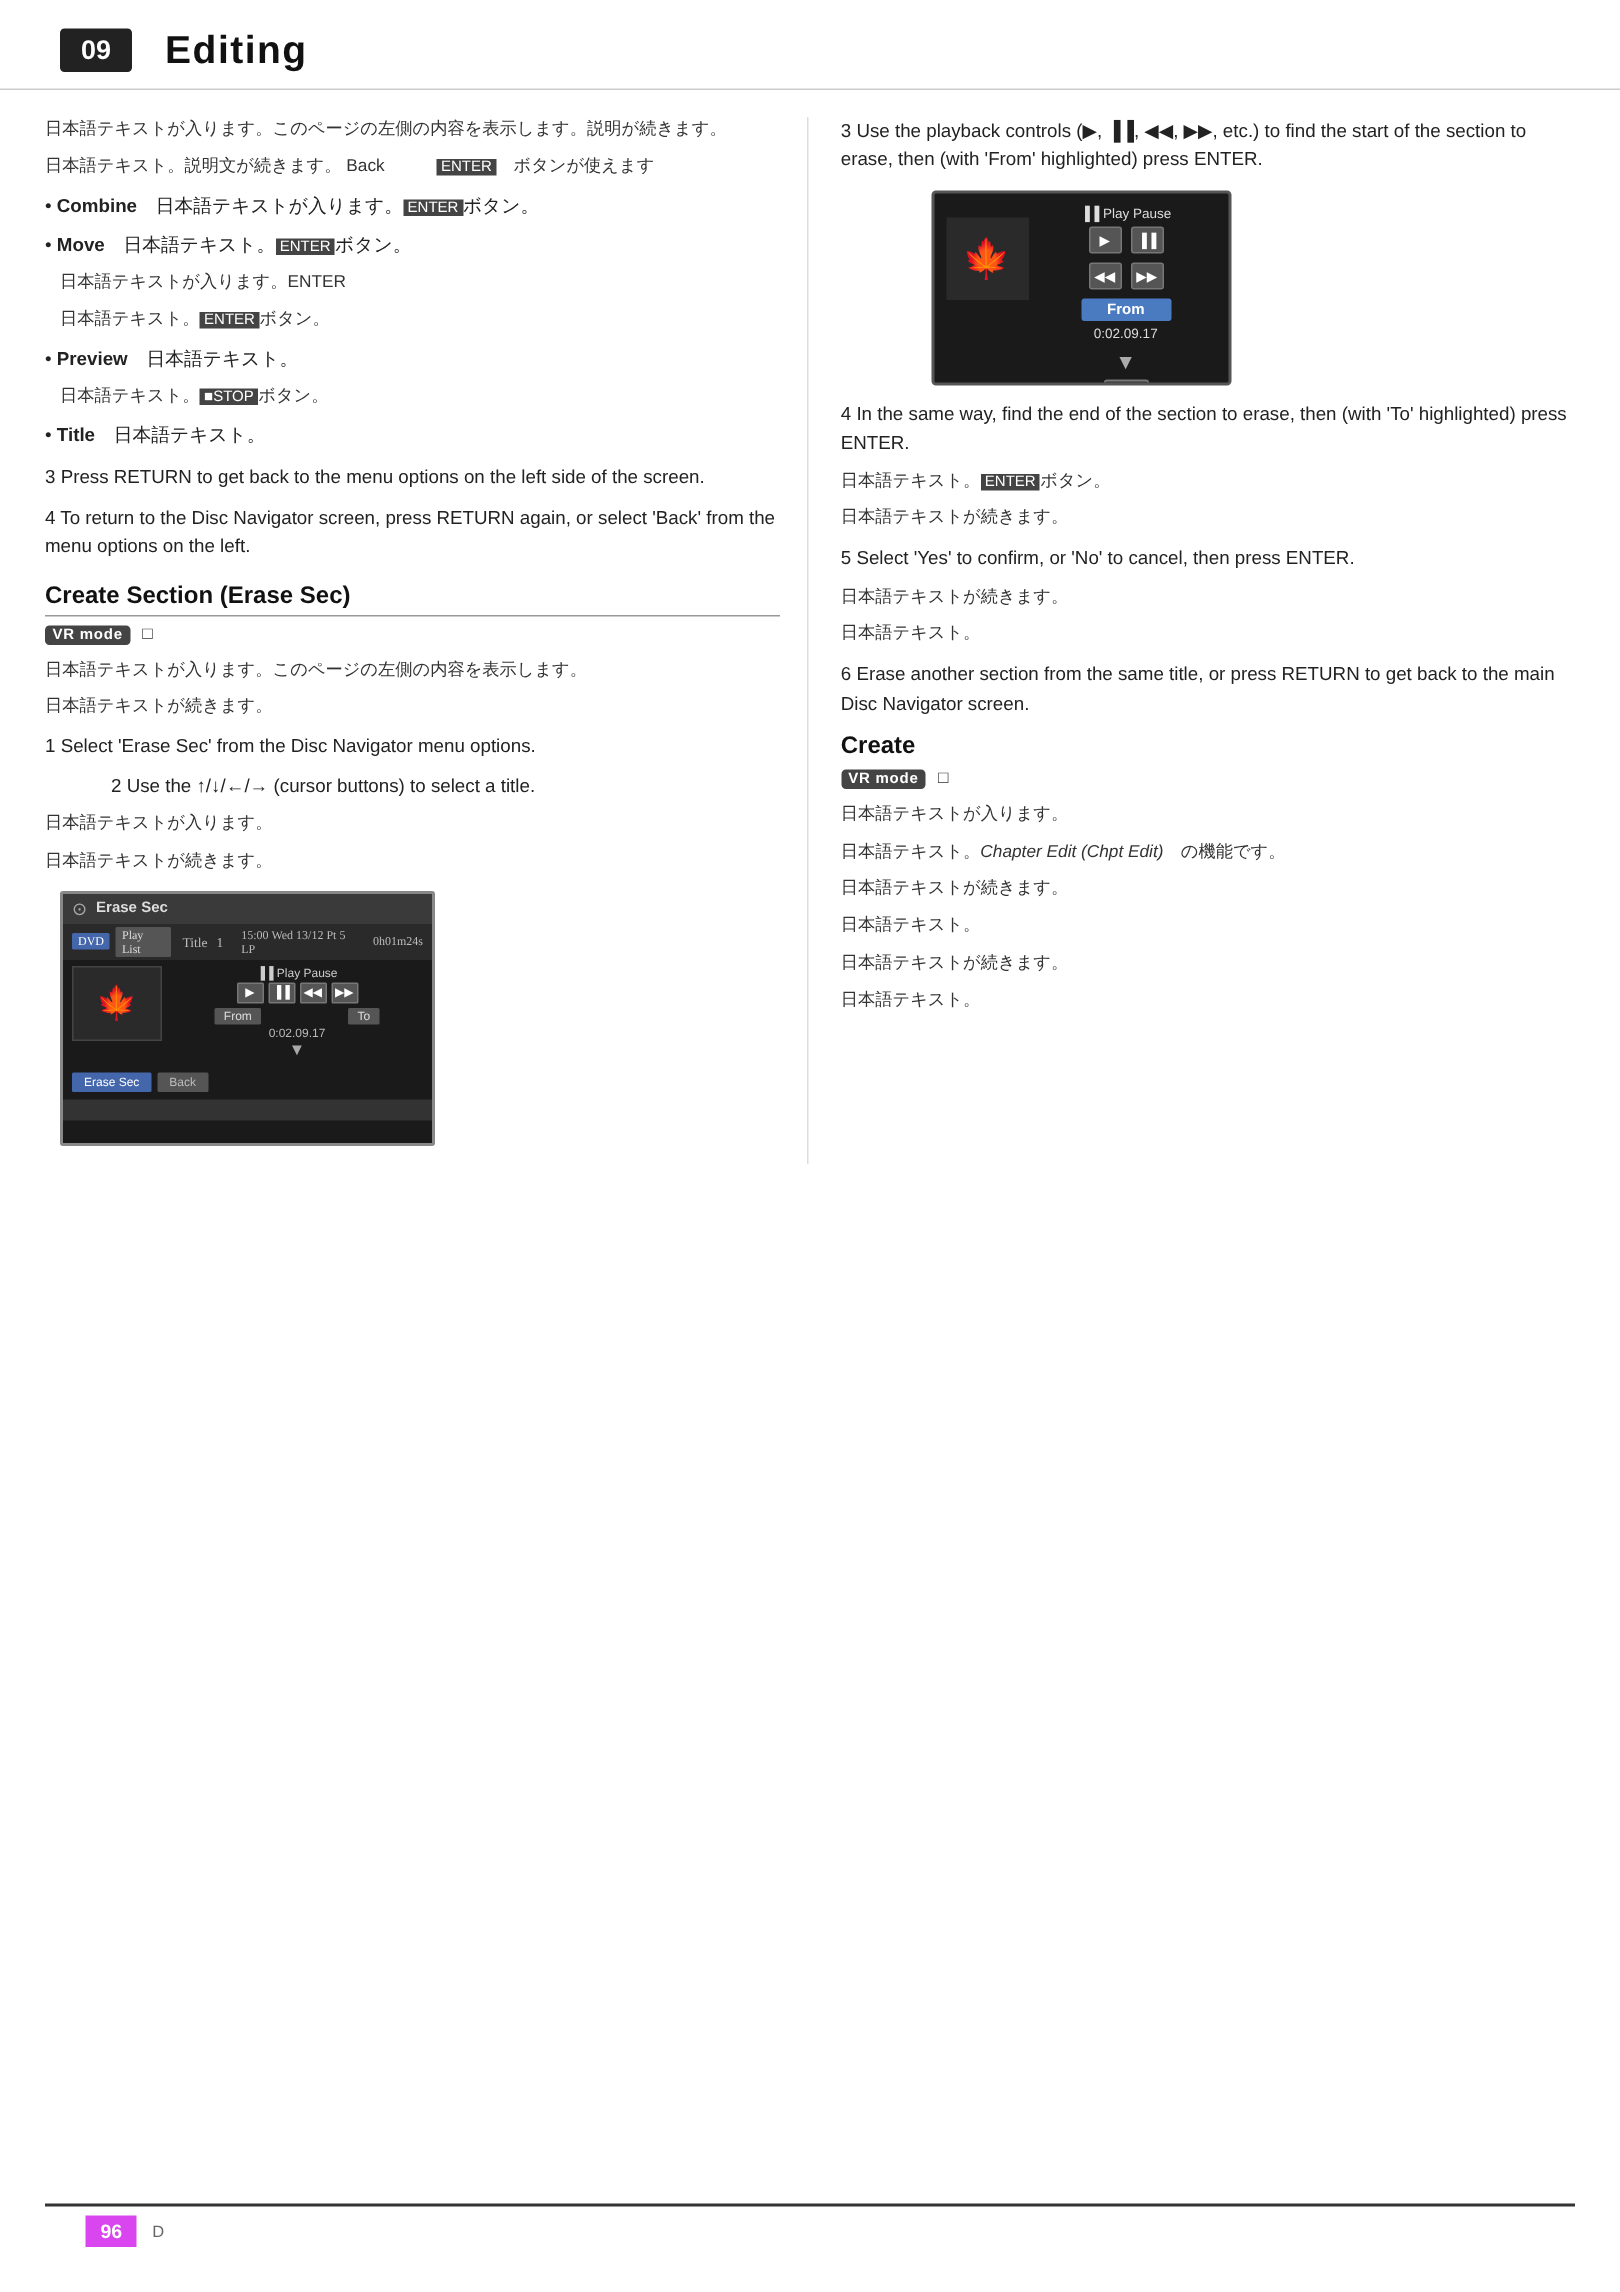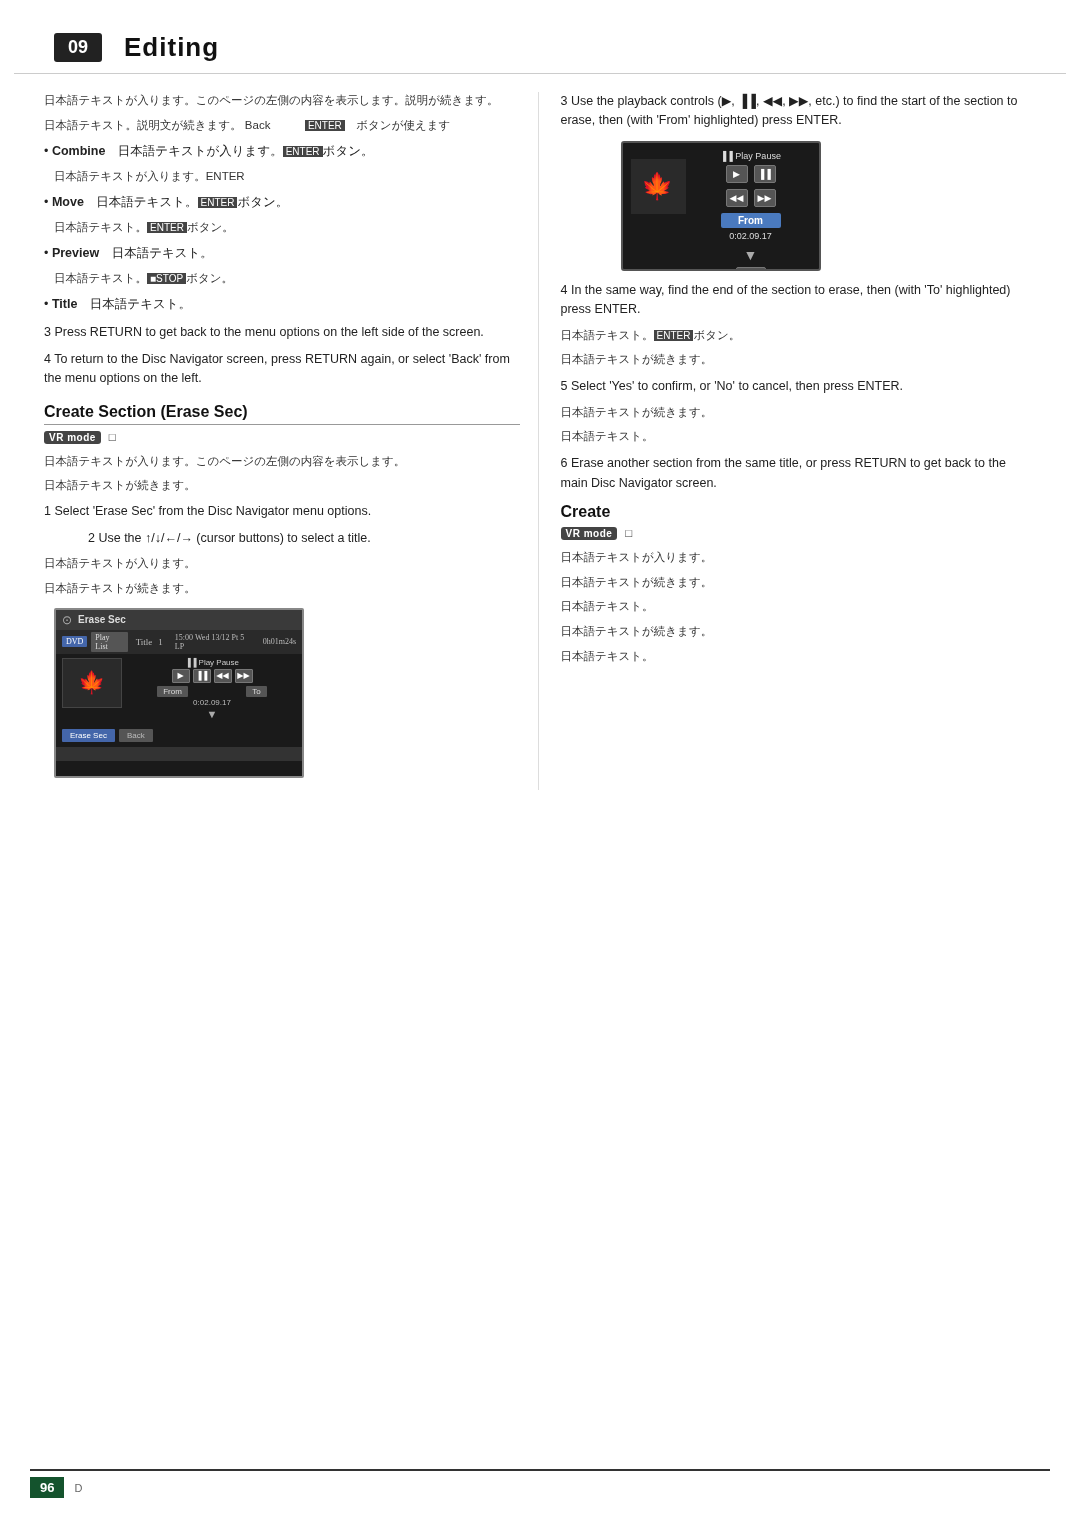--- a/index.html
+++ b/index.html
@@ -9,21 +9,21 @@
       background: #ffffff;
       font-family: Arial, Helvetica, sans-serif;
       font-size: 13px;
       color: #222;
       position: relative;
     }
 
     .page-container {
       width: 1080px;
       min-height: 1528px;
-      padding: 14px;
+      padding: 0;
       position: relative;
     }
 
     
     .header-bar {
       display: flex;
       align-items: center;
       padding: 18px 40px 10px 40px;
       border-bottom: 1px solid #ccc;
       margin-bottom: 18px;
@@ -346,26 +346,27 @@
       position: absolute;
       bottom: 30px;
       left: 30px;
       right: 30px;
       display: flex;
       align-items: center;
       border-top: 2px solid #333;
       padding-top: 6px;
     }
     .page-number-box {
-      background: #14532d;
+      background: #d946ef;
       color: #fff;
       font-size: 13px;
       font-weight: bold;
       padding: 3px 10px;
       margin-right: 10px;
+      margin-left: 27px;
     }
     .footer-note {
       font-size: 11px;
       color: #666;
     }
 
     .highlight-box {
       background: #444;
       color: #fff;
       font-size: 10px;
@@ -397,26 +398,26 @@
         日本語テキストが入ります。このページの左側の内容を表示します。説明が続きます。
       </div>
       <div class="text-block jp">
         日本語テキスト。説明文が続きます。
         Back　　　<span class="highlight-box">ENTER</span>　ボタンが使えます
       </div>
 
       <div class="text-block" style="margin-top:6px;">
         <span class="bullet-sym">•</span> <span class="bold-text">Combine</span>　日本語テキストが入ります。<span class="highlight-box">ENTER</span>ボタン。
       </div>
+      <div class="text-block" style="margin-top:4px;">
+        <span class="bullet-sym">•</span> <span class="bold-text">Move</span>　日本語テキスト。<span class="highlight-box">ENTER</span>ボタン。
+      </div>
+
       <div class="text-block jp indent">
         日本語テキストが入ります。ENTER
-      </div>
-
-      <div class="text-block" style="margin-top:4px;">
-        <span class="bullet-sym">•</span> <span class="bold-text">Move</span>　日本語テキスト。<span class="highlight-box">ENTER</span>ボタン。
       </div>
       <div class="text-block jp indent">
         日本語テキスト。<span class="highlight-box">ENTER</span>ボタン。
       </div>
 
       <div class="text-block" style="margin-top:4px;">
         <span class="bullet-sym">•</span> <span class="bold-text">Preview</span>　日本語テキスト。
       </div>
       <div class="text-block jp indent">
         日本語テキスト。<span class="highlight-box">■STOP</span>ボタン。
@@ -545,20 +546,23 @@
 
       <div style="margin-bottom:6px; display:flex; align-items:center; gap:4px;">
         <span class="vr-badge">VR mode</span>
         <span class="text-block jp" style="margin:0;">□</span>
       </div>
 
       <div class="text-block jp">
         日本語テキストが入ります。
       </div>
       <div class="text-block jp">
+        日本語テキスト。<span class="italic-text">Chapter Edit (Chpt Edit)</span>　の機能です。
+      </div>
+      <div class="text-block jp">
         日本語テキストが続きます。
       </div>
       <div class="text-block jp">
         日本語テキスト。
       </div>
       <div class="text-block jp">
         日本語テキストが続きます。
       </div>
       <div class="text-block jp">
         日本語テキスト。

